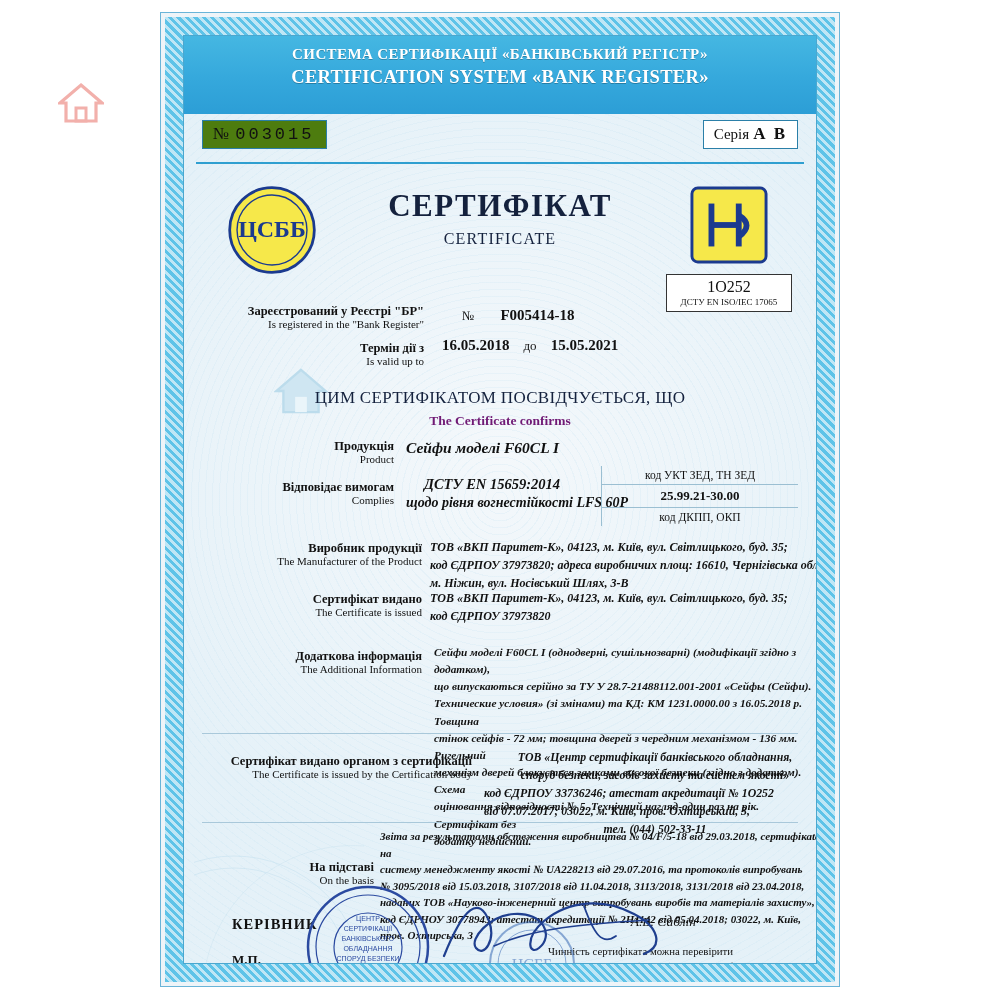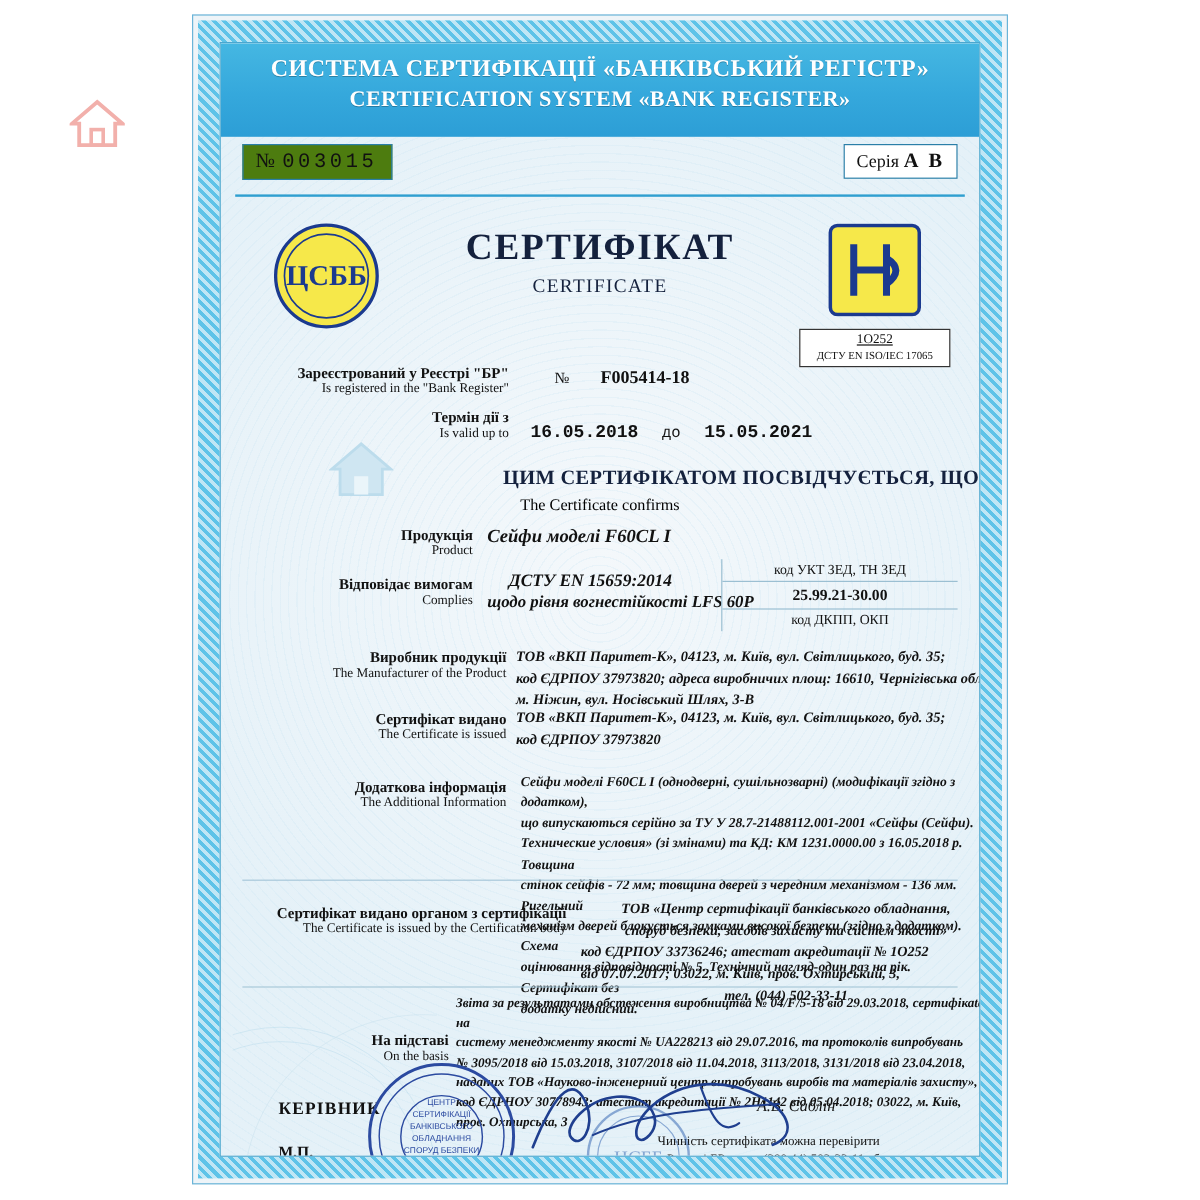--- a/index.html
+++ b/index.html
@@ -68,21 +68,21 @@
     height: 78px;
     background: linear-gradient(180deg, #45b7e2 0%, #35a8dc 55%, #2c9ed6 100%);
     color: #ffffff;
     text-align: center;
     padding-top: 10px;
     box-sizing: border-box;
   }
   .header-block .l1 {
     font-family: "Liberation Serif", serif;
     font-weight: bold;
-    font-size: 20px;
+    font-size: 15px;
     letter-spacing: 0.4px;
     text-shadow: 0 1px 0 rgba(0,0,0,0.25);
   }
   .header-block .l2 {
     font-family: "Liberation Serif", serif;
     font-weight: bold;
     font-size: 18.5px;
     margin-top: 4px;
     letter-spacing: 0.3px;
     text-shadow: 0 1px 0 rgba(0,0,0,0.25);
@@ -169,21 +169,21 @@
     top: 238px;
     width: 124px;
     border: 1px solid #333;
     background: #fff;
     text-align: center;
     font-size: 9px;
     line-height: 1.25;
     padding: 2px 0 3px 0;
     color: #111;
   }
-  .iso-box .c1 { font-size: 11px; text-decoration: underline; }
+  .iso-box .c1 { font-size: 16px; }
   .lbl {
     position: absolute;
     text-align: right;
     color: #111;
   }
   .lbl .ua { font-weight: bold; font-size: 12.5px; display: block; line-height: 1.15; }
   .lbl .en { font-size: 11px; display: block; line-height: 1.15; }
   .val {
     position: absolute;
     color: #111;
@@ -195,30 +195,29 @@
   }
 
   .confirm {
     position: absolute;
     left: 0; right: 0;
     top: 352px;
     text-align: center;
   }
   .confirm .ua {
     font-size: 17px;
-    font-weight: bold;
+    font-weight: normal;
     letter-spacing: 0.3px;
     color: #14213d;
-    text-align: right;
   }
   .confirm .en {
     font-size: 13.5px;
-    font-weight: normal;
+    font-weight: bold;
     margin-top: 5px;
-    color: #000000;
+    color: #701a75;
   }
 
   .ital {
     font-style: italic;
     font-weight: bold;
   }
 
   
   .code-box {
     position: absolute;
@@ -371,21 +370,21 @@
       </div>
       <div class="val" style="left:278px; top:270px;">
         <span style="font-size:13px;">№</span>
         <span class="mono-strong" style="margin-left:22px;">F005414-18</span>
       </div>
 
       <div class="lbl" style="left:10px; top:305px; width:230px;">
         <span class="ua">Термін дії з</span>
         <span class="en">Is valid up to</span>
       </div>
-      <div class="val" style="left:258px; top:315px;font-family:Liberation Mono, monospace;">
+      <div class="val" style="left:258px; top:300px;">
         <span class="mono-strong">16.05.2018</span>
         <span style="font-size:13px; margin:0 10px;">до</span>
         <span class="mono-strong">15.05.2021</span>
       </div>
 
       <svg class="house-wm" style="left:90px; top:330px;" width="54" height="50" viewBox="0 0 46 42">
         <path d="M23 3 L44 21 L38 21 L38 39 L8 39 L8 21 L2 21 Z" fill="#cfe6f2" stroke="#bcdcec" stroke-width="2"></path>
         <rect x="18" y="26" width="10" height="13" fill="#eaf5fa"></rect>
       </svg>
       <div class="confirm">

